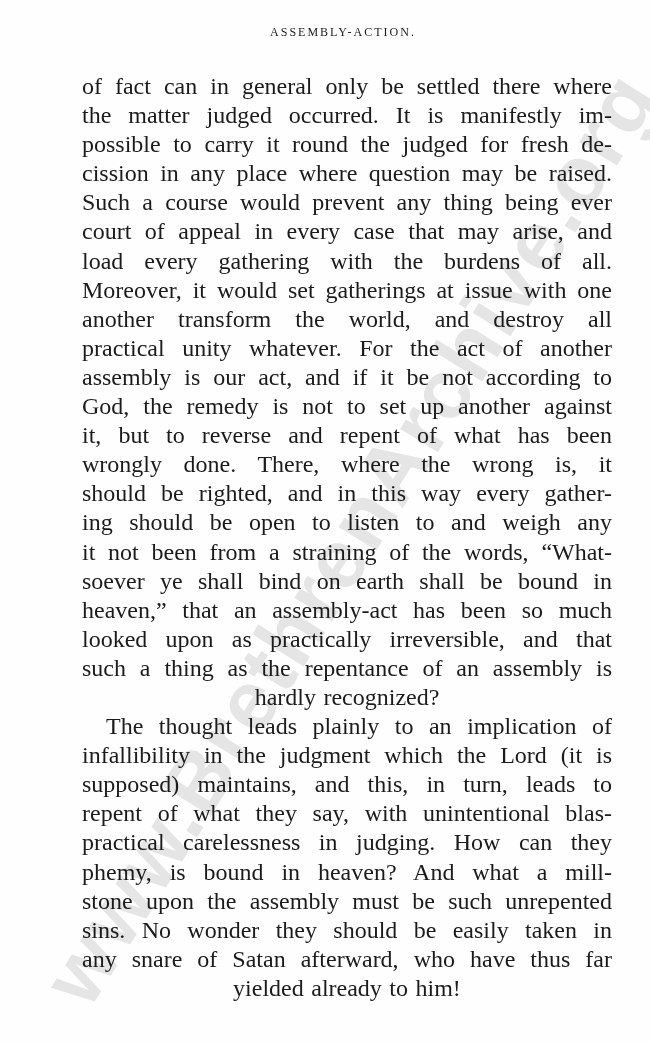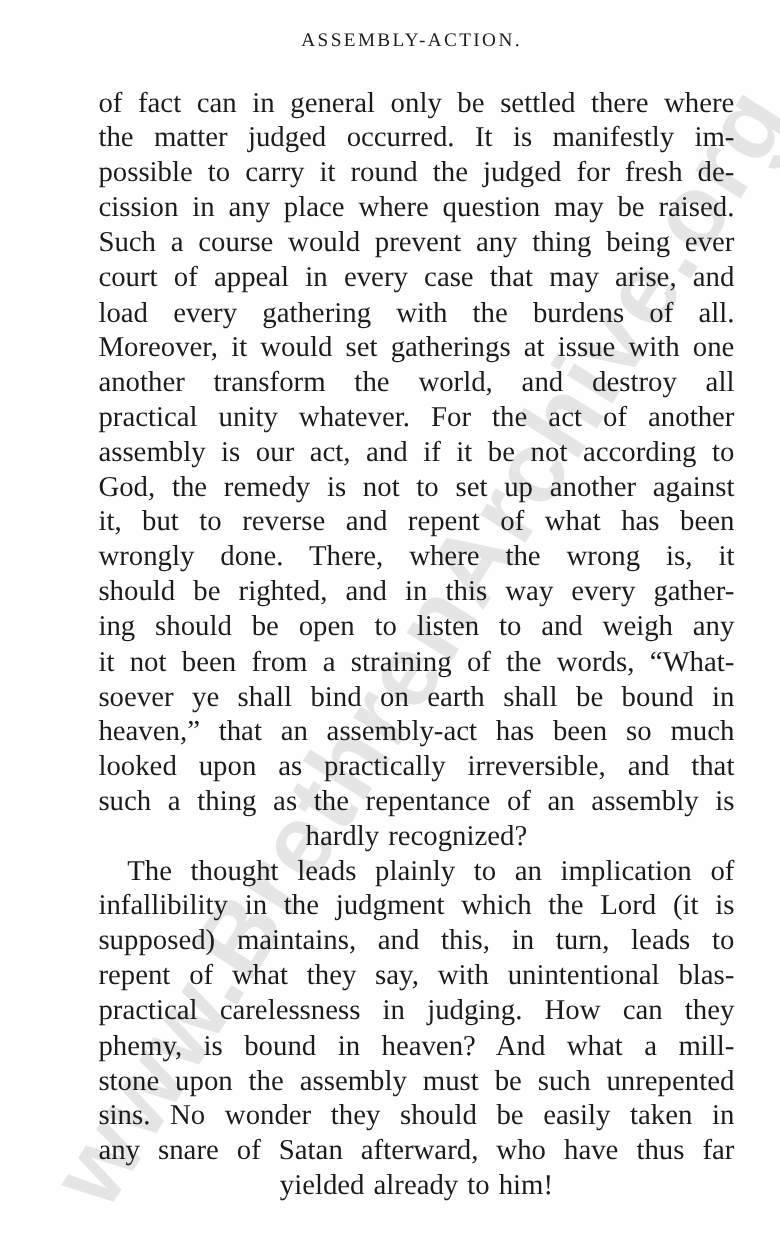--- a/index.html
+++ b/index.html
@@ -30,21 +30,21 @@
     color: rgba(90, 90, 90, 0.15);
     z-index: 1;
     user-select: none;
   }
   .title {
     position: absolute;
     top: 25px;
     left: 0;
     right: 0;
     text-align: center;
-    font-size: 16px;
+    font-size: 12px;
     letter-spacing: 2px;
     z-index: 2;
     padding-left: 36px;
   }
   .text-col {
     position: absolute;
     left: 39px;
     top: 72px;
     width: 573px;
     z-index: 2;

